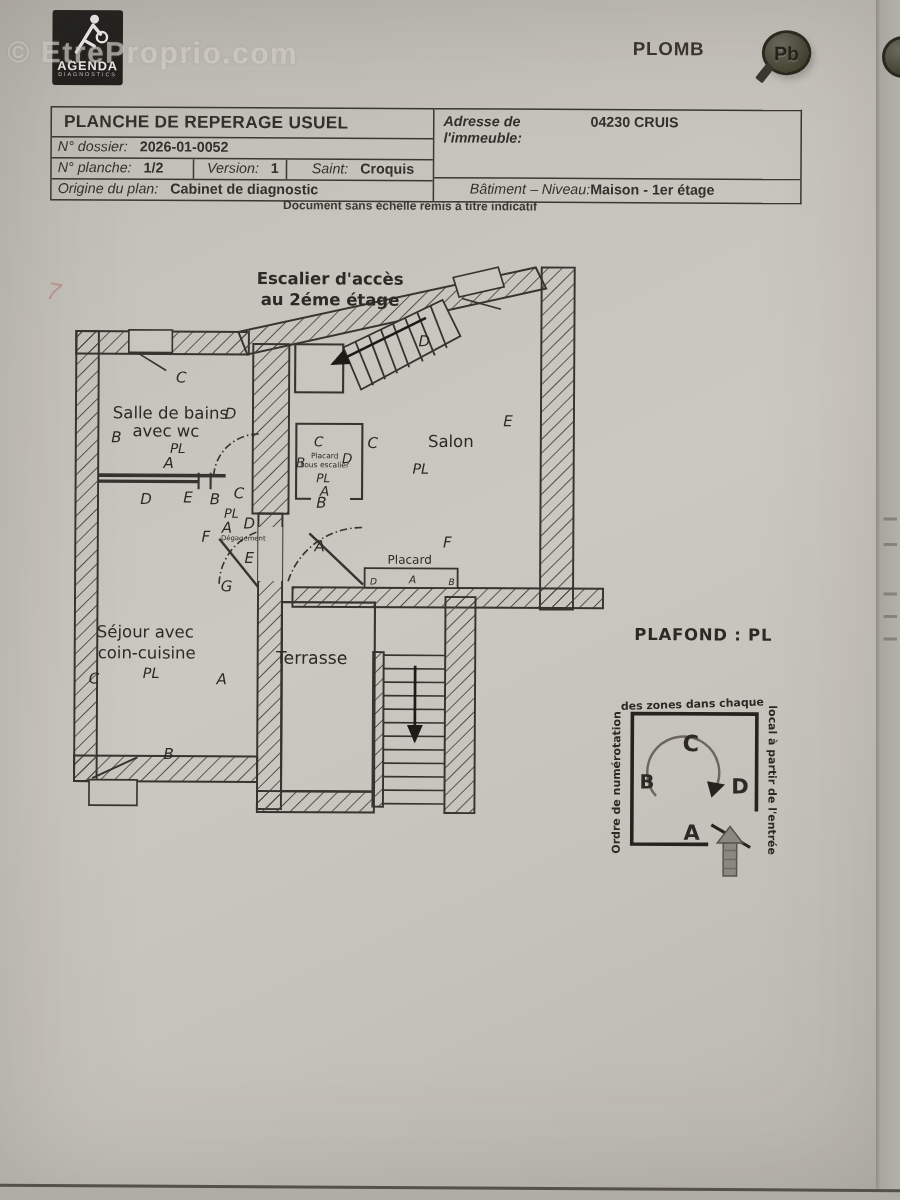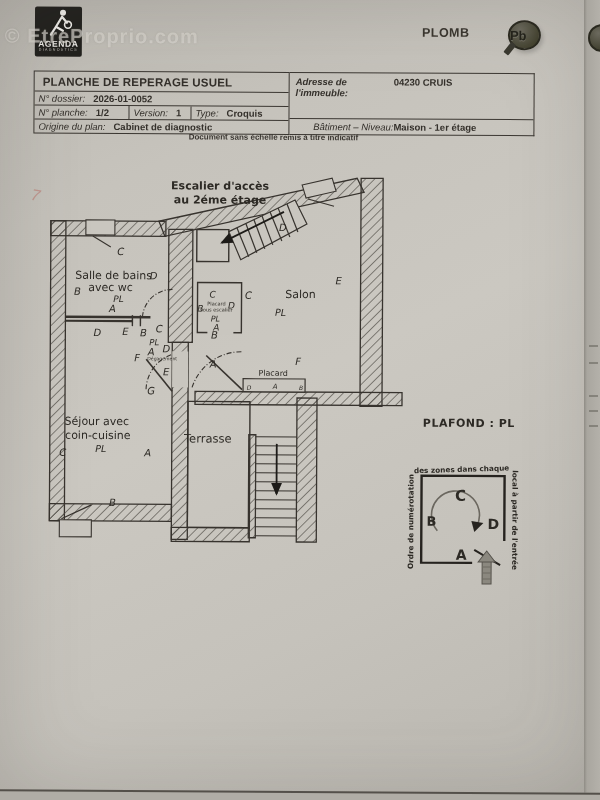--- a/index.html
+++ b/index.html
@@ -16,36 +16,36 @@
   .logo{position:absolute;left:33px;top:8px;width:47px;height:50px;background:#21201d;border-radius:2px;
     z-index:5;display:flex;flex-direction:column;align-items:center;justify-content:flex-end;padding-bottom:3px;box-sizing:border-box;}
   .logo svg{position:absolute;top:2px;left:8px;}
   .logo .brand{font-size:8.5px;font-weight:700;color:#f0eeea;letter-spacing:.6px;line-height:1;}
   .logo .sub{font-size:3.6px;color:#cfccc6;letter-spacing:1.3px;line-height:1.6;}
 
   
   .plomb{position:absolute;left:420px;top:25px;font-size:12.5px;font-weight:700;letter-spacing:.5px;color:#3a362f;}
   .pb{position:absolute;left:506px;top:19px;width:33px;height:30px;border-radius:50%;
     background:radial-gradient(circle at 35% 30%,#6c6a5e,#43422f 75%);border:2px solid #2a291f;box-sizing:border-box;
-    display:flex;align-items:center;font-weight:700;font-size:13px;color:#23221a;
+    display:flex;align-items:center;justify-content:center;font-weight:700;font-size:13px;color:#23221a;
     text-shadow:0 1px 0 rgba(255,255,255,.18);box-shadow:2px 3px 4px rgba(0,0,0,.18);}
   .pb::before{content:"";position:absolute;left:-3px;bottom:-7px;width:6px;height:13px;background:#3a3930;
     transform:rotate(38deg);border-radius:1px;}
 
   
   .htable{position:absolute;left:32px;top:72px;width:501px;display:flex;font-size:9.5px;}
   .t-left{width:256px;border:1.7px solid #3b3732;box-sizing:border-box;}
   .t-right{flex:1;border:1.7px solid #3b3732;border-left:none;box-sizing:border-box;display:flex;flex-direction:column;}
   .t-title{height:19px;display:flex;align-items:center;padding-left:8px;font-size:11.5px;font-weight:700;letter-spacing:.2px;}
   .t-row{height:13px;border-top:1.4px solid #3b3732;display:flex;align-items:center;padding-left:4px;}
   .t-row .lbl{font-style:italic;font-weight:400;margin-right:8px;}
   .t-row .val{font-weight:600;}
   .t-split{padding-left:0;}
   .t-cell{display:flex;align-items:center;height:100%;padding-left:4px;box-sizing:border-box;}
-  .t-cell+.t-cell{border-left:1.4px solid #3b3732;}
+  .t-cell+.t-cell{border-left:1.4px solid #3b3732;justify-content:center;}
   .t-c1{width:94px;}.t-c2{width:62px;}.t-c3{flex:1;}
   .addr{flex:1;display:flex;padding:3px 0 0 6px;}
   .addr .lbl{font-style:italic;font-weight:700;width:98px;flex:none;}
   .addr .vals{font-weight:600;line-height:1.25;}
   .bat{height:15px;border-top:1.4px solid #3b3732;display:flex;align-items:center;padding-left:6px;}
   .bat .lbl{font-style:italic;font-weight:400;width:98px;flex:none;text-align:right;}
   .bat .val{font-weight:600;}
   .footnote{position:absolute;left:112px;top:133px;width:320px;text-align:center;font-size:8px;font-weight:700;color:#3b3732;}
 
   .plansvg{position:absolute;left:0;top:150px;}
@@ -92,21 +92,21 @@
       <div class="t-row t-split">
         <span class="t-cell t-c1">
               <span class="lbl">N° planche:</span>
               <span class="val">1/2</span>
             </span>
         <span class="t-cell t-c2">
               <span class="lbl">Version:</span>
               <span class="val">1</span>
             </span>
         <span class="t-cell t-c3">
-              <span class="lbl">Type:</span>
+              <span class="lbl">Saint:</span>
               <span class="val">Croquis</span>
             </span>
       </div>
       <div class="t-row">
         <span class="lbl">Origine du plan:</span>
         <span class="val">Cabinet de diagnostic</span>
       </div>
     </div>
     <div class="t-right">
       <div class="addr">

